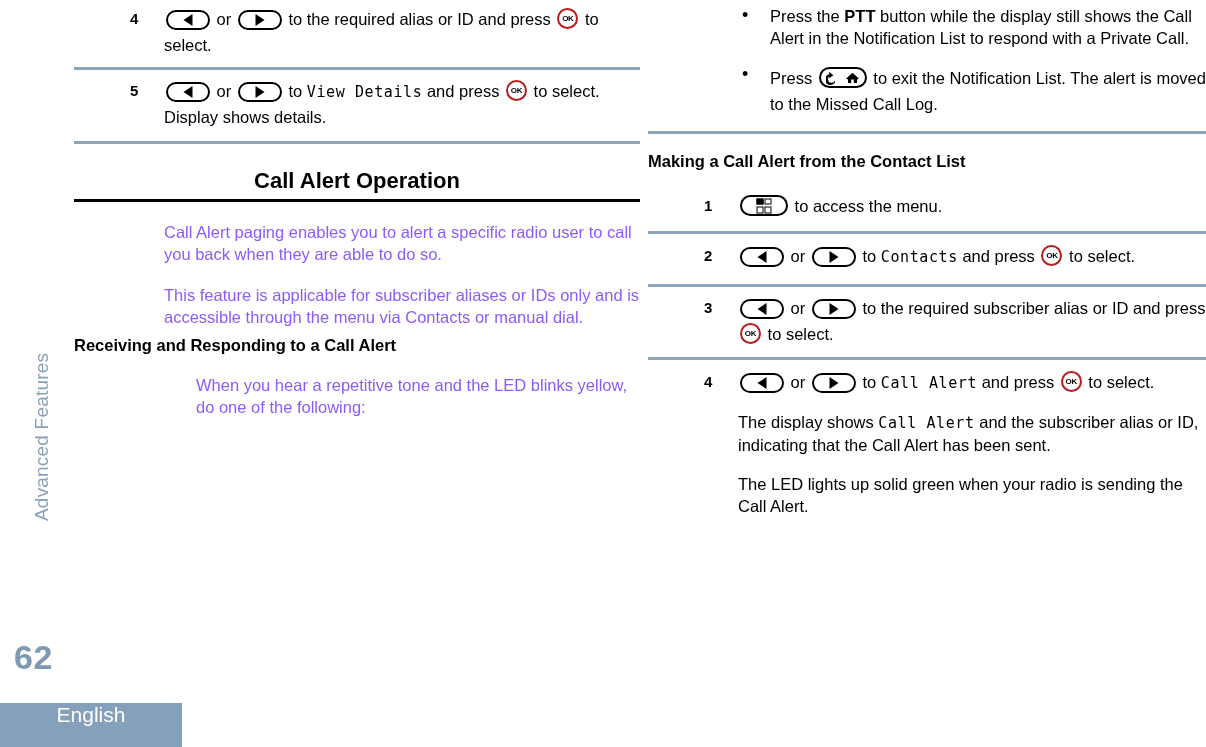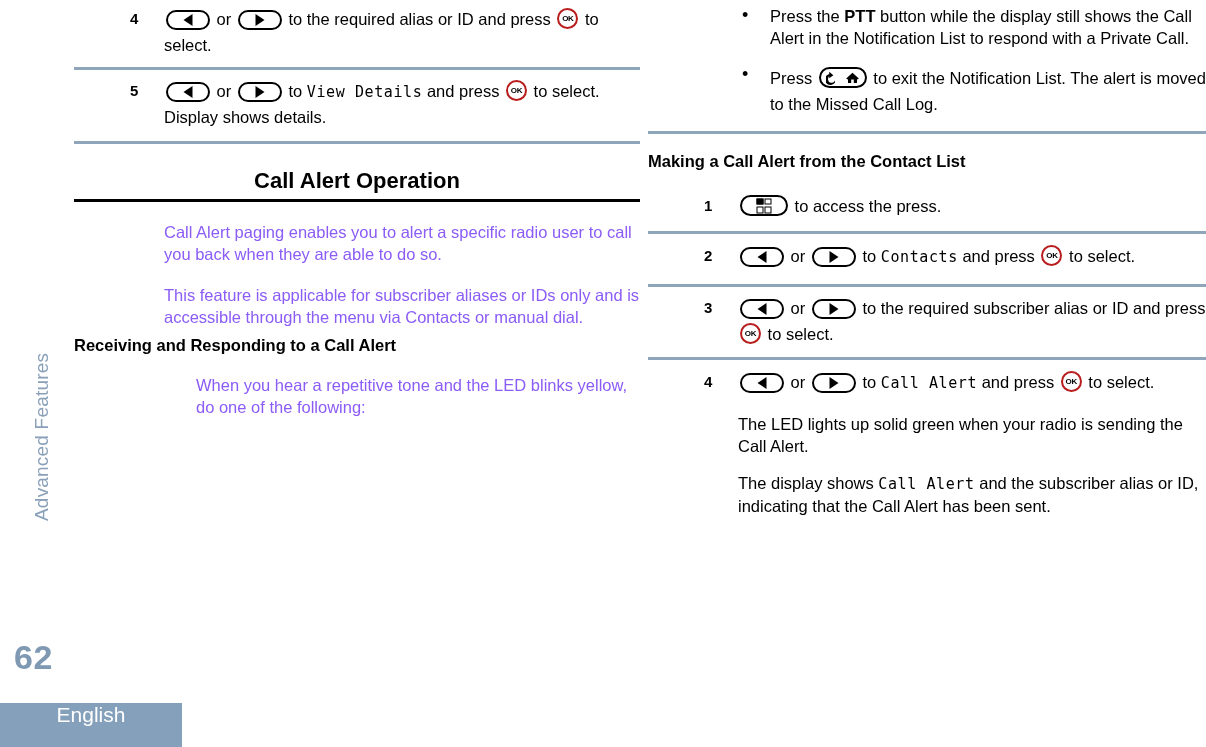--- a/index.html
+++ b/index.html
@@ -280,21 +280,21 @@
 
     <div class="step" style="margin-top:22px;">
       <span class="step-num">1</span>
       <span class="key key-menu">
         <span class="grid">
           <i class="cell filled"></i>
             <i class="cell"></i>
             <i class="cell"></i>
             <i class="cell"></i>
         </span>
-      </span><span> to access the press.</span>
+      </span><span> to access the menu.</span>
     </div>
 
     <div class="sep" style="margin-top:12px;"></div>
 
     <div class="step" style="margin-top:9px;">
       <span class="step-num">2</span>
       <span class="key key-pill key-left"><i class="tri"></i></span><span> or </span><span class="key key-pill key-right"><i class="tri"></i></span><span> to </span><span class="lcd">Contacts</span><span> and press </span><span class="key key-ok">OK</span><span> to select.</span>
     </div>
 
     <div class="sep" style="margin-top:14px;"></div>
@@ -303,21 +303,21 @@
       <span class="step-num">3</span>
       <span class="key key-pill key-left"><i class="tri"></i></span><span> or </span><span class="key key-pill key-right"><i class="tri"></i></span><span> to the required subscriber alias or ID and press </span><span class="key key-ok">OK</span><span> to select.</span>
     </div>
 
     <div class="sep" style="margin-top:10px;"></div>
 
     <div class="step" style="margin-top:9px;">
       <span class="step-num">4</span>
       <span class="key key-pill key-left"><i class="tri"></i></span><span> or </span><span class="key key-pill key-right"><i class="tri"></i></span><span> to </span><span class="lcd">Call Alert</span><span> and press </span><span class="key key-ok">OK</span><span> to select.</span>
 
-      <div style="margin-top:18px; line-height:21.5px;">The LED lights up solid green when your radio is sending the Call Alert.</div>
-
       <div style="margin-top:16px; line-height:21.5px;">
         <span>The display shows </span><span class="lcd">Call Alert</span><span> and the subscriber alias or ID, indicating that the Call Alert has been sent.</span>
       </div>
+
+      <div style="margin-top:18px; line-height:21.5px;">The LED lights up solid green when your radio is sending the Call Alert.</div>
     </div>
   </div>
 
 </div>
 
 </body></html>

